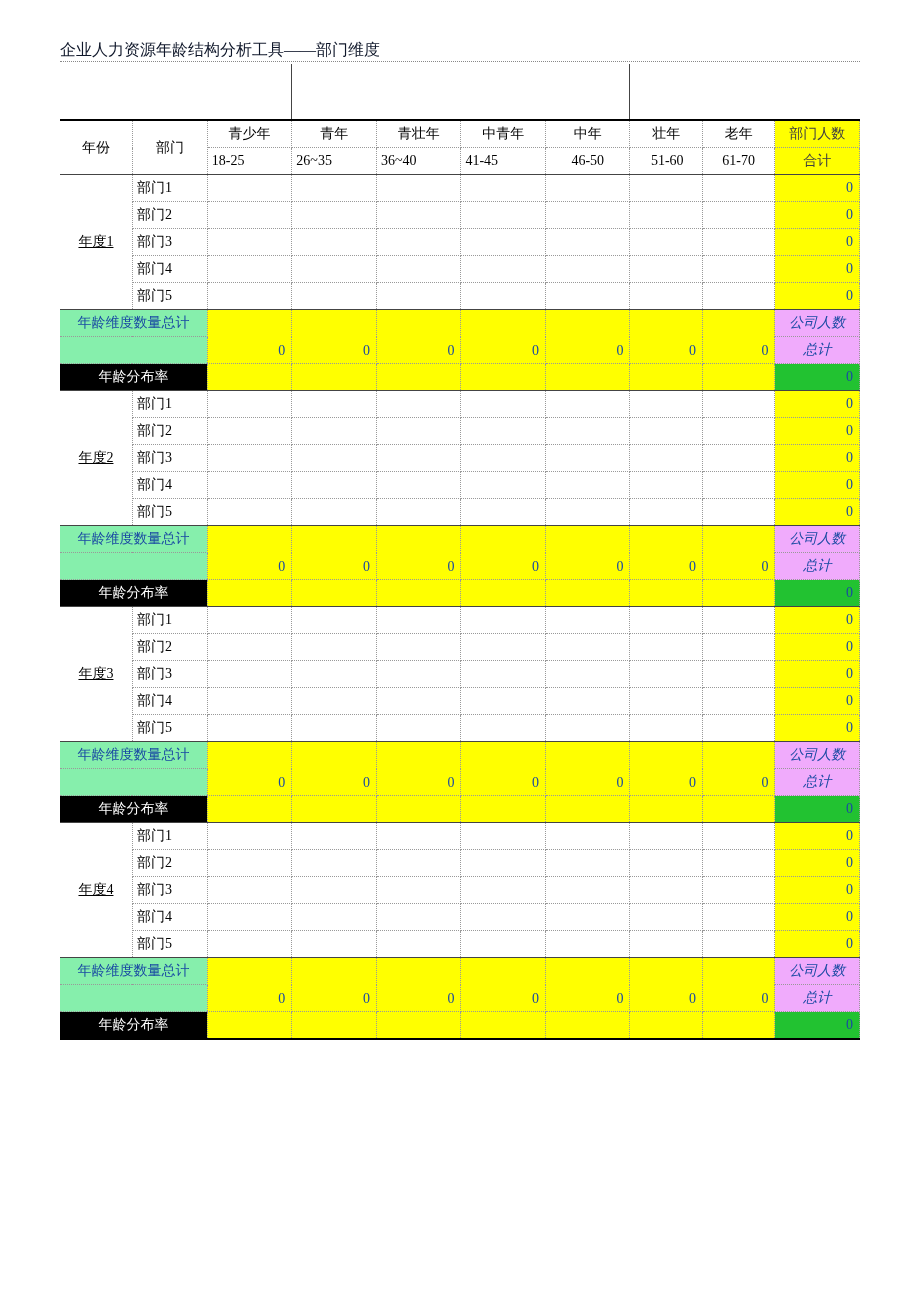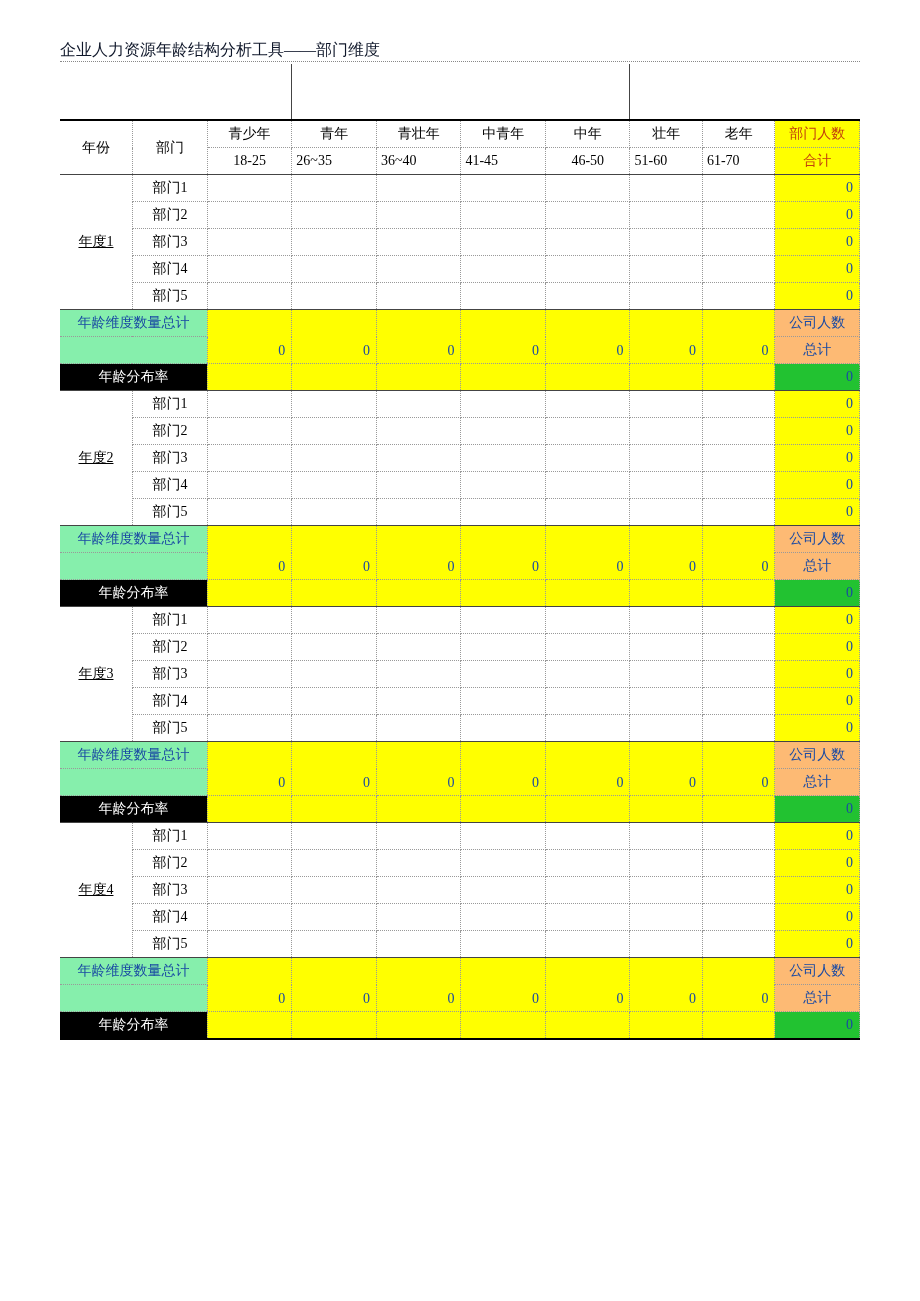--- a/index.html
+++ b/index.html
@@ -37,48 +37,49 @@
   }
   tr > td:first-child, tr > th:first-child { border-left: none; }
   .top-spacer td { height: 56px; }
   .hdr-row td, .hdr-sub td { text-align: center; }
   .hdr-row td:first-child,
   .hdr-row td:nth-child(2),
   .hdr-sub td:first-child,
   .hdr-sub td:nth-child(2) { text-align: center; }
   .dept-total-col {
     background: yellow;
-    color: #c2410c;
+    color: #404040;
     text-align: center;
   }
   .dept-total-val {
     background: yellow;
     color: #1a4aa3;
     text-align: right;
     padding-right: 6px;
   }
   .year-cell { text-align: center; text-decoration: underline; }
-  .dept-cell { text-align: center; padding-left: 4px; margin-left: 8px; }
+  .dept-cell { text-align: left; padding-left: 4px; margin-left: 8px; }
   .val-cell { text-align: right; padding-right: 6px; }
   .age-sum-label {
     background: #86efac;
     color: #1a4aa3;
     text-align: center;
   }
   .age-sum-val {
     background: yellow;
     color: #1a4aa3;
     text-align: right;
     padding-right: 6px;
     vertical-align: bottom;
   }
   .company-count {
     color: #1a4aa3;
     text-align: center;
-    background: #fdba74;
+    background: #f0abfc;
+    font-style: italic;
   }
   .dist-rate-label {
     background: #000000;
     color: #fff;
     text-align: center;
     white-space: nowrap;
   }
   .dist-rate-cell { background: yellow; }
   .green-total {
     background: #22c231;
@@ -128,27 +129,27 @@
     <td>青少年</td>
     <td>青年</td>
     <td>青壮年</td>
     <td>中青年</td>
     <td>中年</td>
     <td>壮年</td>
     <td>老年</td>
     <td class="dept-total-col">部门人数</td>
   </tr>
   <tr class="hdr-sub">
-    <td style="text-align:center">18-25</td>
+    <td style="text-align:left">18-25</td>
     <td style="text-align:left">26~35</td>
     <td style="text-align:left">36~40</td>
     <td style="text-align:left">41-45</td>
     <td style="text-align:center">46-50</td>
-    <td style="text-align:left;padding-right:2px">51-60</td>
-    <td style="text-align:left">61-70</td>
+    <td style="text-align:center;padding-right:2px">51-60</td>
+    <td style="text-align:center">61-70</td>
     <td class="dept-total-col">合计</td>
   </tr>
 
   </tbody>
     <tbody id="year-blocks">
       <tr class="solid-top">
         <td rowspan="5" class="year-cell">年度1</td>
         <td class="dept-cell">部门1</td>
         <td class="val-cell"></td>
         <td class="val-cell"></td>

